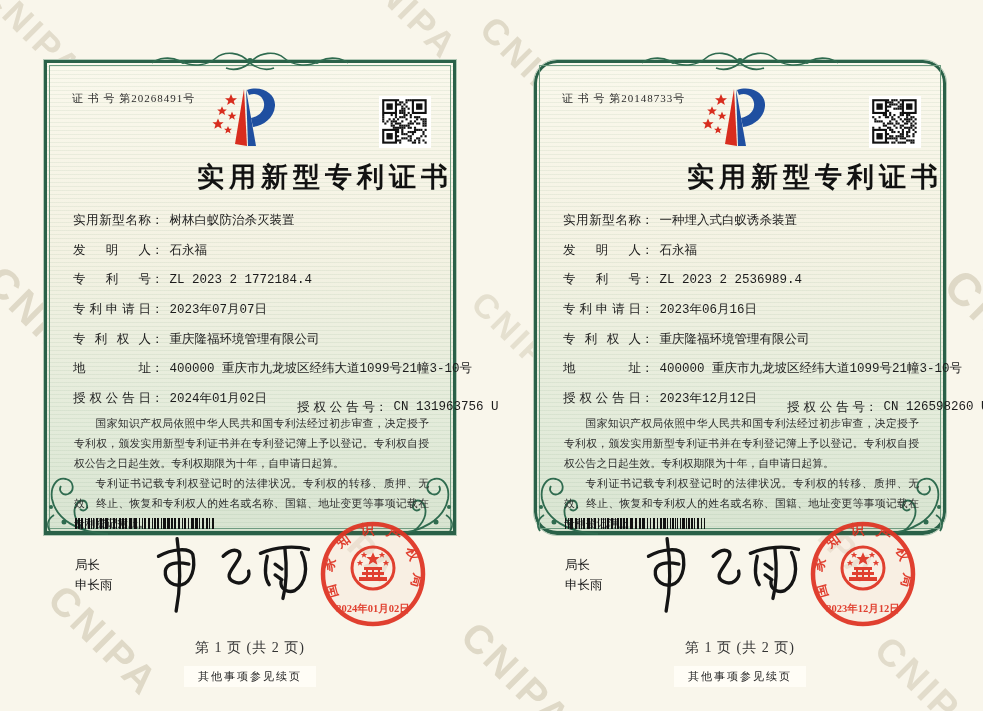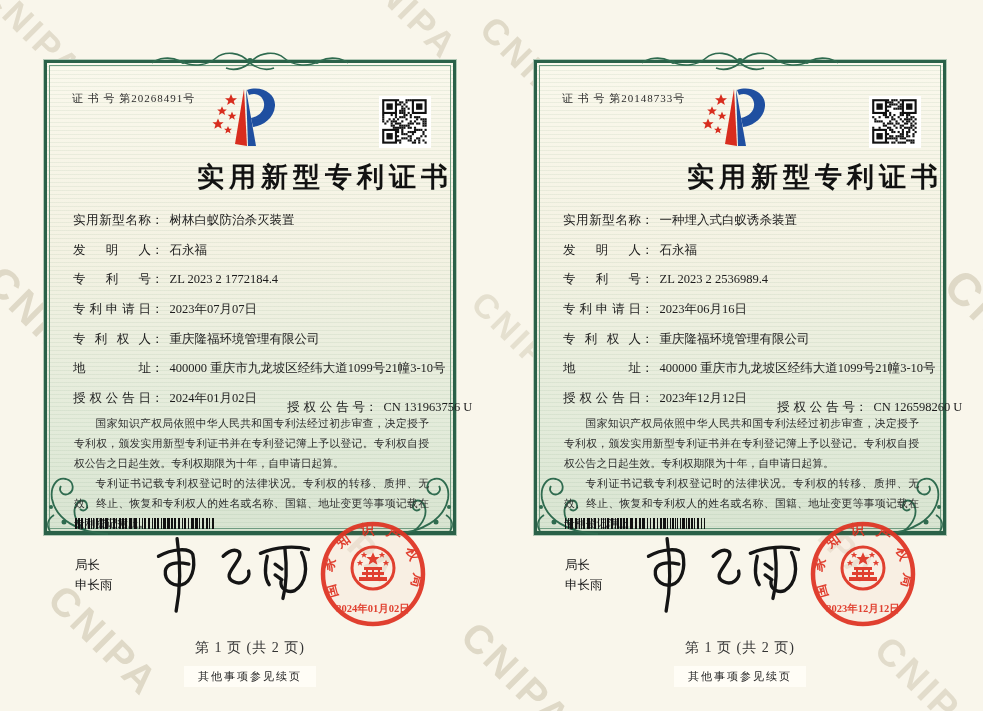--- a/index.html
+++ b/index.html
@@ -19,32 +19,32 @@
   
   .cert{
     position:absolute;top:60px;width:412px;height:475px;box-sizing:border-box;
     border:3px solid #2a6148;border-bottom-width:4px;
     outline:1px solid #b3c9b6;
     background:
       repeating-linear-gradient(0deg, rgba(110,150,115,0.10) 0 1px, rgba(0,0,0,0) 1px 4px),
       linear-gradient(180deg,#faf8ec 0%,#f4f2e3 40%,#e3ebda 78%,#d8e4d1 100%);
   }
   #certs .cert:nth-of-type(1){left:44px;}
-  #certs .cert:nth-of-type(2){left:534px;}
+  #certs .cert:nth-of-type(2){left:534px;border-radius:23px;}
   .cert::before{
     content:"";position:absolute;inset:2px;border:1px solid #6f9c81;pointer-events:none;
   }
   .cert-no{position:absolute;left:25px;top:28px;font-size:11px;letter-spacing:1px;color:#2b2b2b;}
   .logo{position:absolute;left:50%;top:22px;transform:translateX(-50%);width:80px;height:70px;}
   .qr{position:absolute;right:22px;top:33px;width:52px;height:52px;background:#fff;}
   .cert-title{
     position:absolute;left:0;right:0;top:96px;text-align:right;
     font-size:27px;font-weight:bold;letter-spacing:5px;color:#111;
   }
-  .fields{position:absolute;left:26px;right:14px;top:143px;}
+  .fields{position:absolute;left:26px;right:14px;top:143px;font-family:Liberation Mono, monospace;}
   .frow{height:29.6px;font-size:12.5px;white-space:nowrap;display:flex;align-items:center;}
   .flabel{
     display:inline-block;width:78px;text-align:justify;text-align-last:justify;
     color:#222;flex:none;
   }
   .fcolon{flex:none;margin-right:6px;}
   .fvalue{color:#1c1c1c;}
   .frow.double .pair2{margin-left:30px;display:flex;align-items:center;margin-top:18px;}
   .legal{
     position:absolute;left:27px;right:24px;top:352px;

